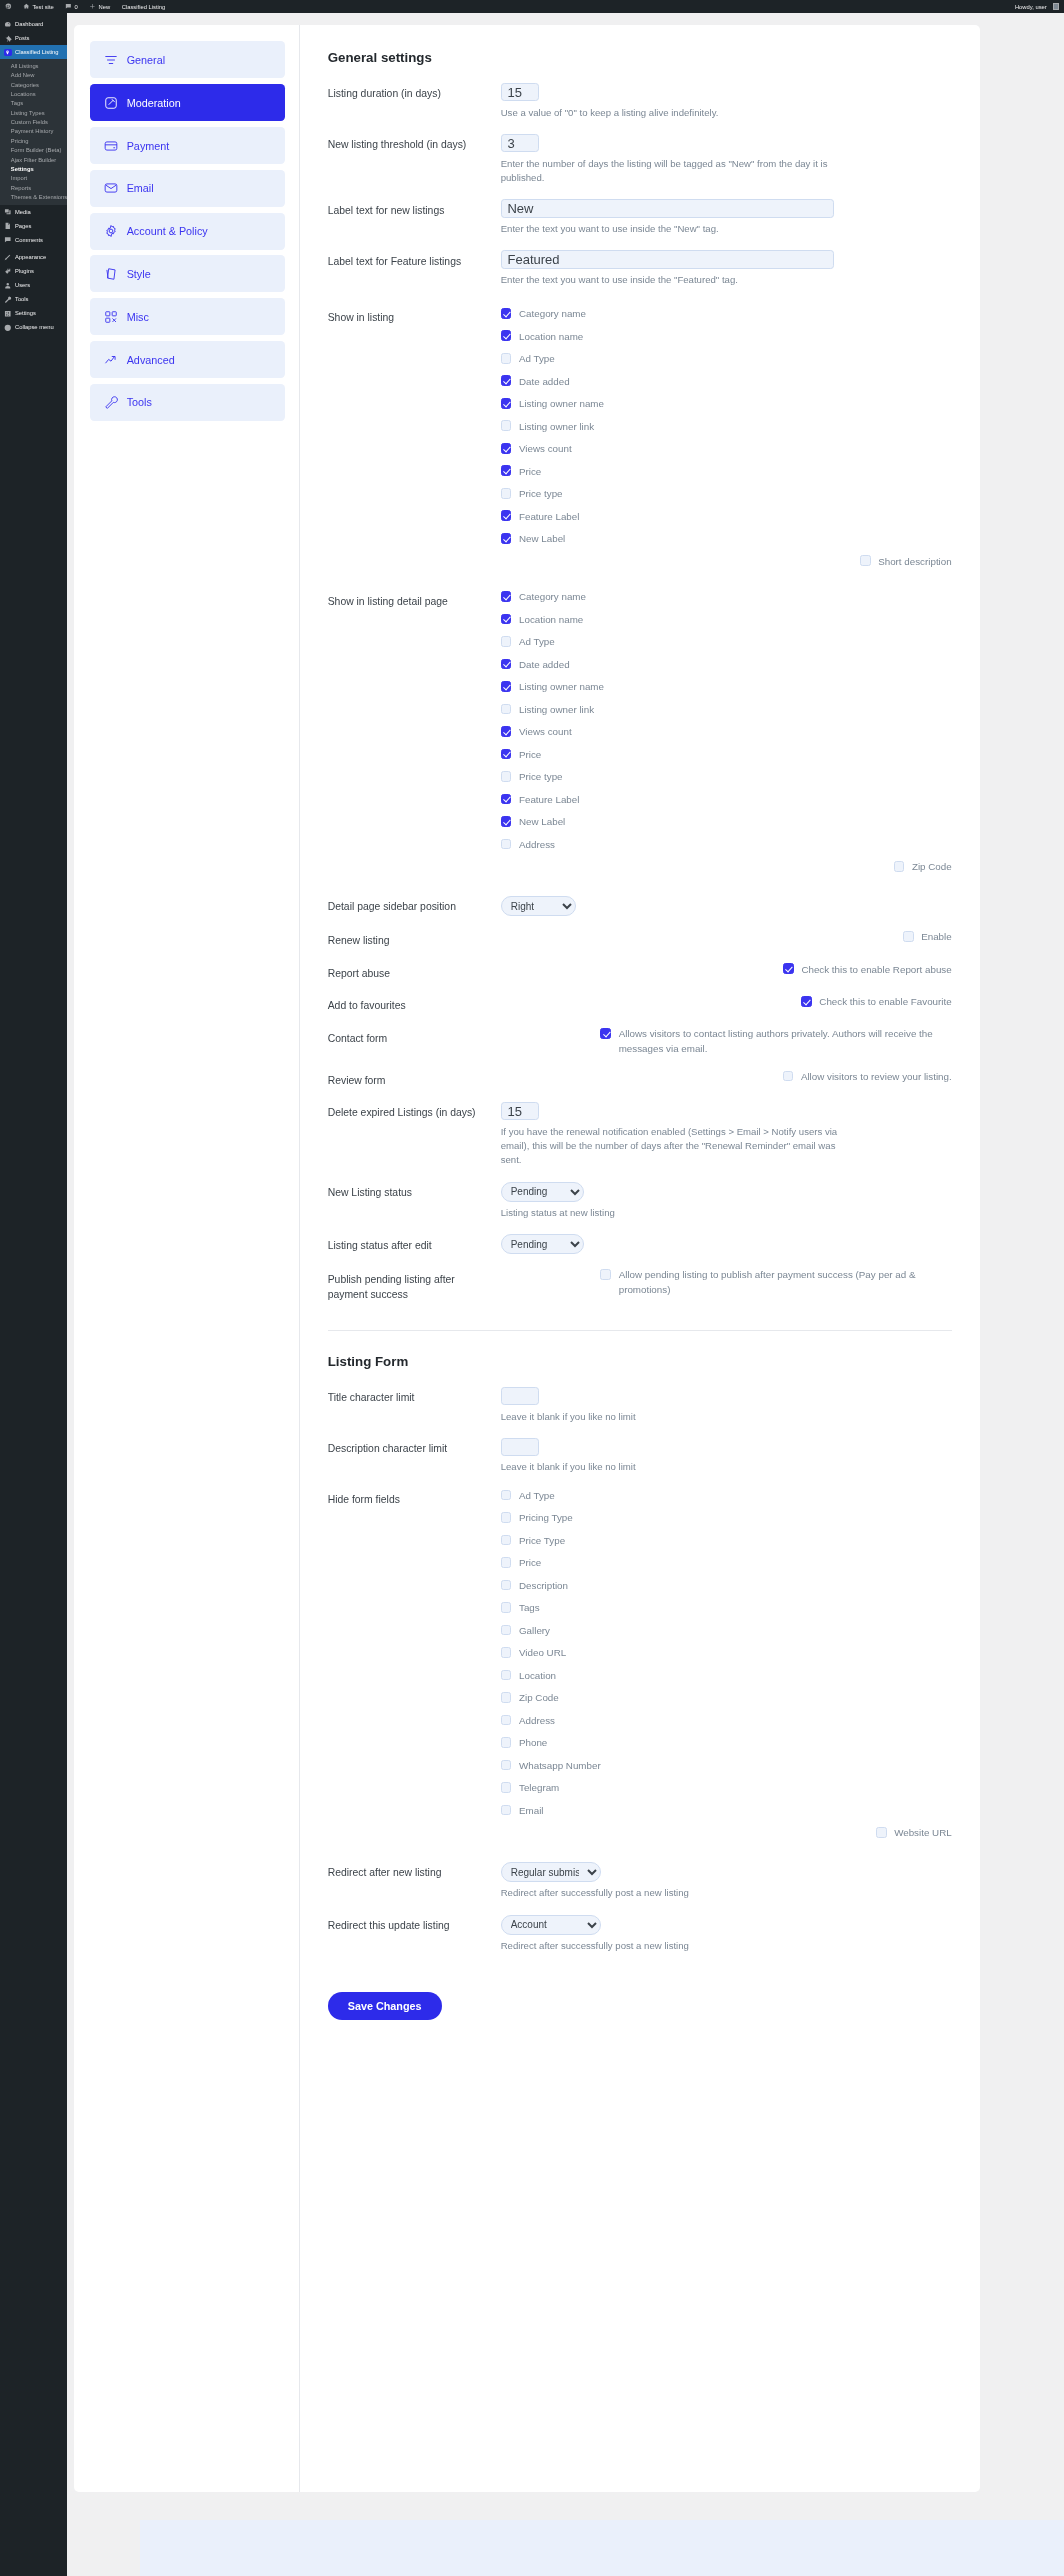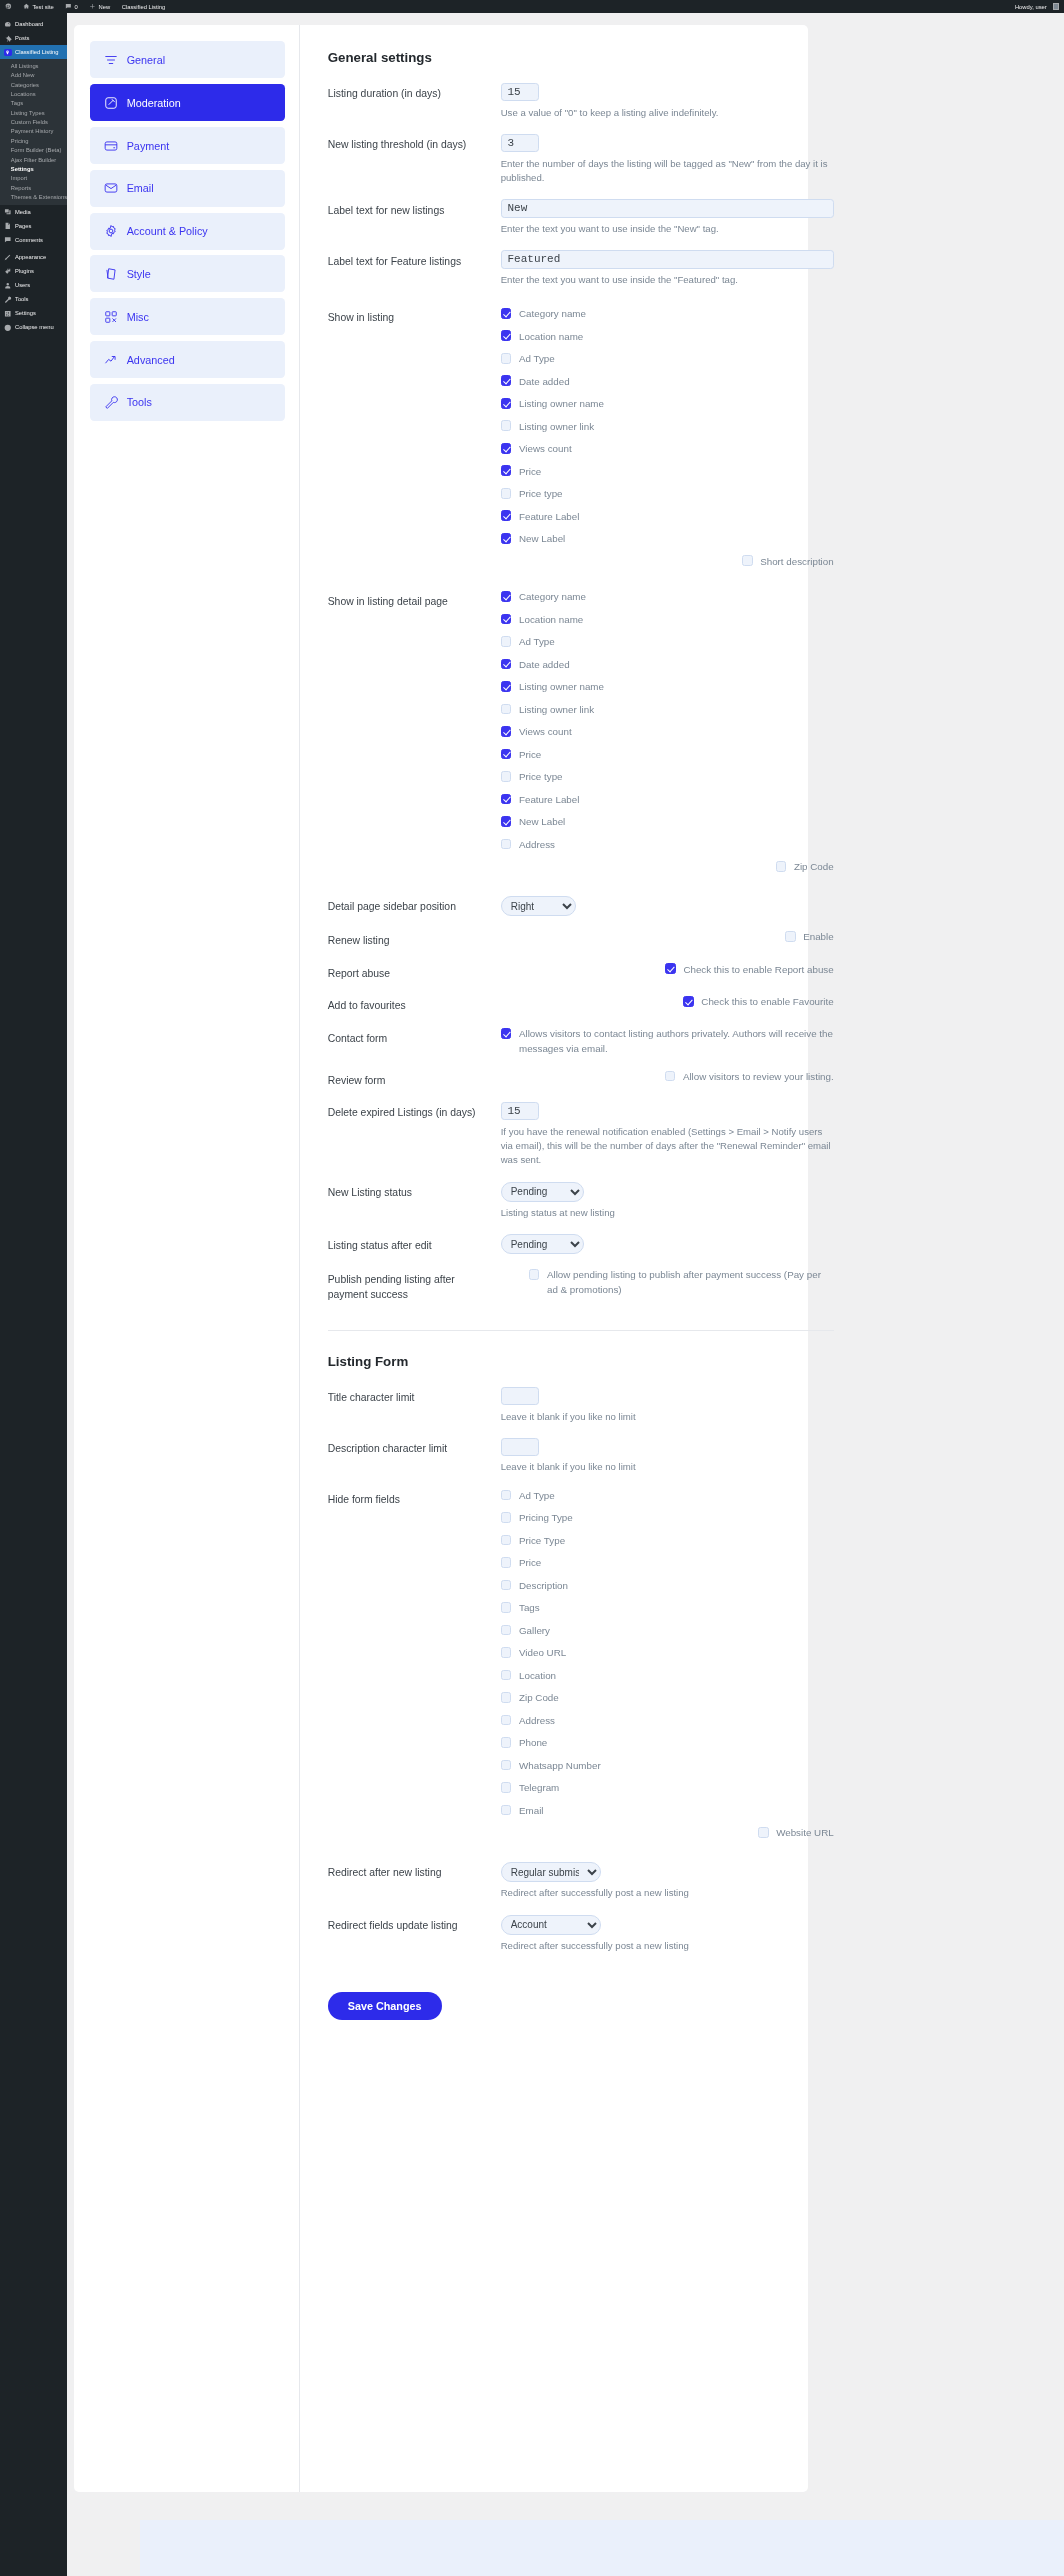--- a/index.html
+++ b/index.html
@@ -54,21 +54,21 @@
     display:inline-flex;align-items:center;justify-content:center;flex:0 0 7.5px;
   }
   .cl-badge svg{ width:5px;height:5px;fill:#fff; }
 
   
   #wpbody {
     position:absolute; top:13.3px; left:67px; width:998px; height:2563px;
     background:#f0f0f1;
   }
   #settings-card {
-    position:absolute; top:11.6px; left:6.7px; width:734px; height:2467px;
+    position:absolute; top:11.6px; left:6.7px; width:906px; height:2467px;
     background:#fff; border-radius:5px;
     display:flex;
   }
 
   
   #tab-nav { width:225px; padding:16.6px 13.3px 0 16.6px; flex:0 0 225px; }
   .tab {
     display:flex; align-items:center; gap:9.1px;
     height:37px; padding:0 13.3px; margin-bottom:5.8px;
     background:#eaf0fb; border-radius:4.2px;
@@ -92,22 +92,22 @@
 
   .row { display:flex; margin-bottom:14px; align-items:flex-start; }
   .row .lbl {
     width:173px; flex:0 0 173px; padding-right:11.6px;
     font-size:10.4px; color:#3c434a; line-height:1.45; padding-top:3.3px;
   }
   .row .ctl { flex:1; min-width:0; }
 
   input.txt {
     background:#eef3fb; border:0.8px solid #cfdcf0; border-radius:3.3px;
-    height:18.3px; padding:0 5.8px; font-size:11px; color:#3c434a;
-    font-family:Liberation Mono, monospace; outline:none;
+    height:18.3px; padding:0 5.8px; font-size:13px; color:#3c434a;
+    font-family:Liberation Sans, sans-serif; outline:none;
   }
   input.sm { width:38px; }
   input.wide { width:333px; }
   input.blank { width:38px; }
 
   .hint { font-size:9.6px; color:#7b8794; margin-top:4.2px; line-height:1.5; max-width:358px; }
 
   select.sel {
     background:#eef3fb; border:0.8px solid #cfdcf0; border-radius:10px;
     height:20px; font-size:10px; color:#3c434a; padding:0 5px;
@@ -758,21 +758,21 @@
 
       <div class="row">
         <div class="lbl">Redirect after new listing</div>
         <div class="ctl">
           <select class="sel w120" id="sel-redirect-new"><option value="Regular submission">Regular submission</option><option value="Account">Account</option><option value="Listing detail">Listing detail</option></select>
           <div class="hint">Redirect after successfully post a new listing</div>
         </div>
       </div>
 
       <div class="row">
-        <div class="lbl">Redirect fields update listing</div>
+        <div class="lbl">Redirect this update listing</div>
         <div class="ctl">
           <select class="sel w120" id="sel-redirect-update"><option value="Account">Account</option><option value="Regular submission">Regular submission</option><option value="Listing detail">Listing detail</option></select>
           <div class="hint">Redirect after successfully post a new listing</div>
         </div>
       </div>
 
       <button class="save-btn">Save Changes</button>
     </div>
   </div>
 

